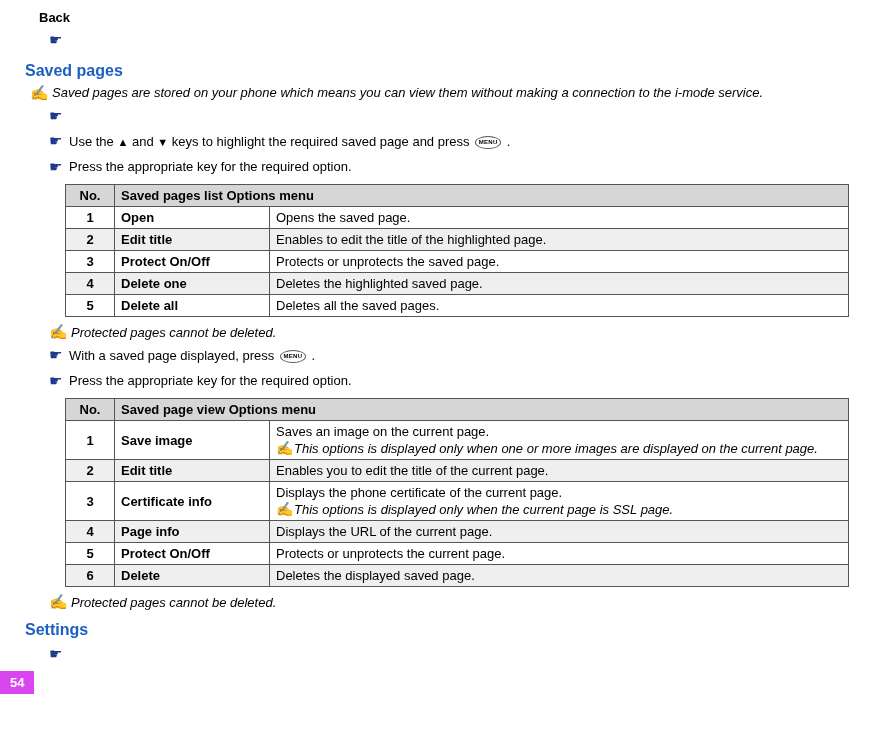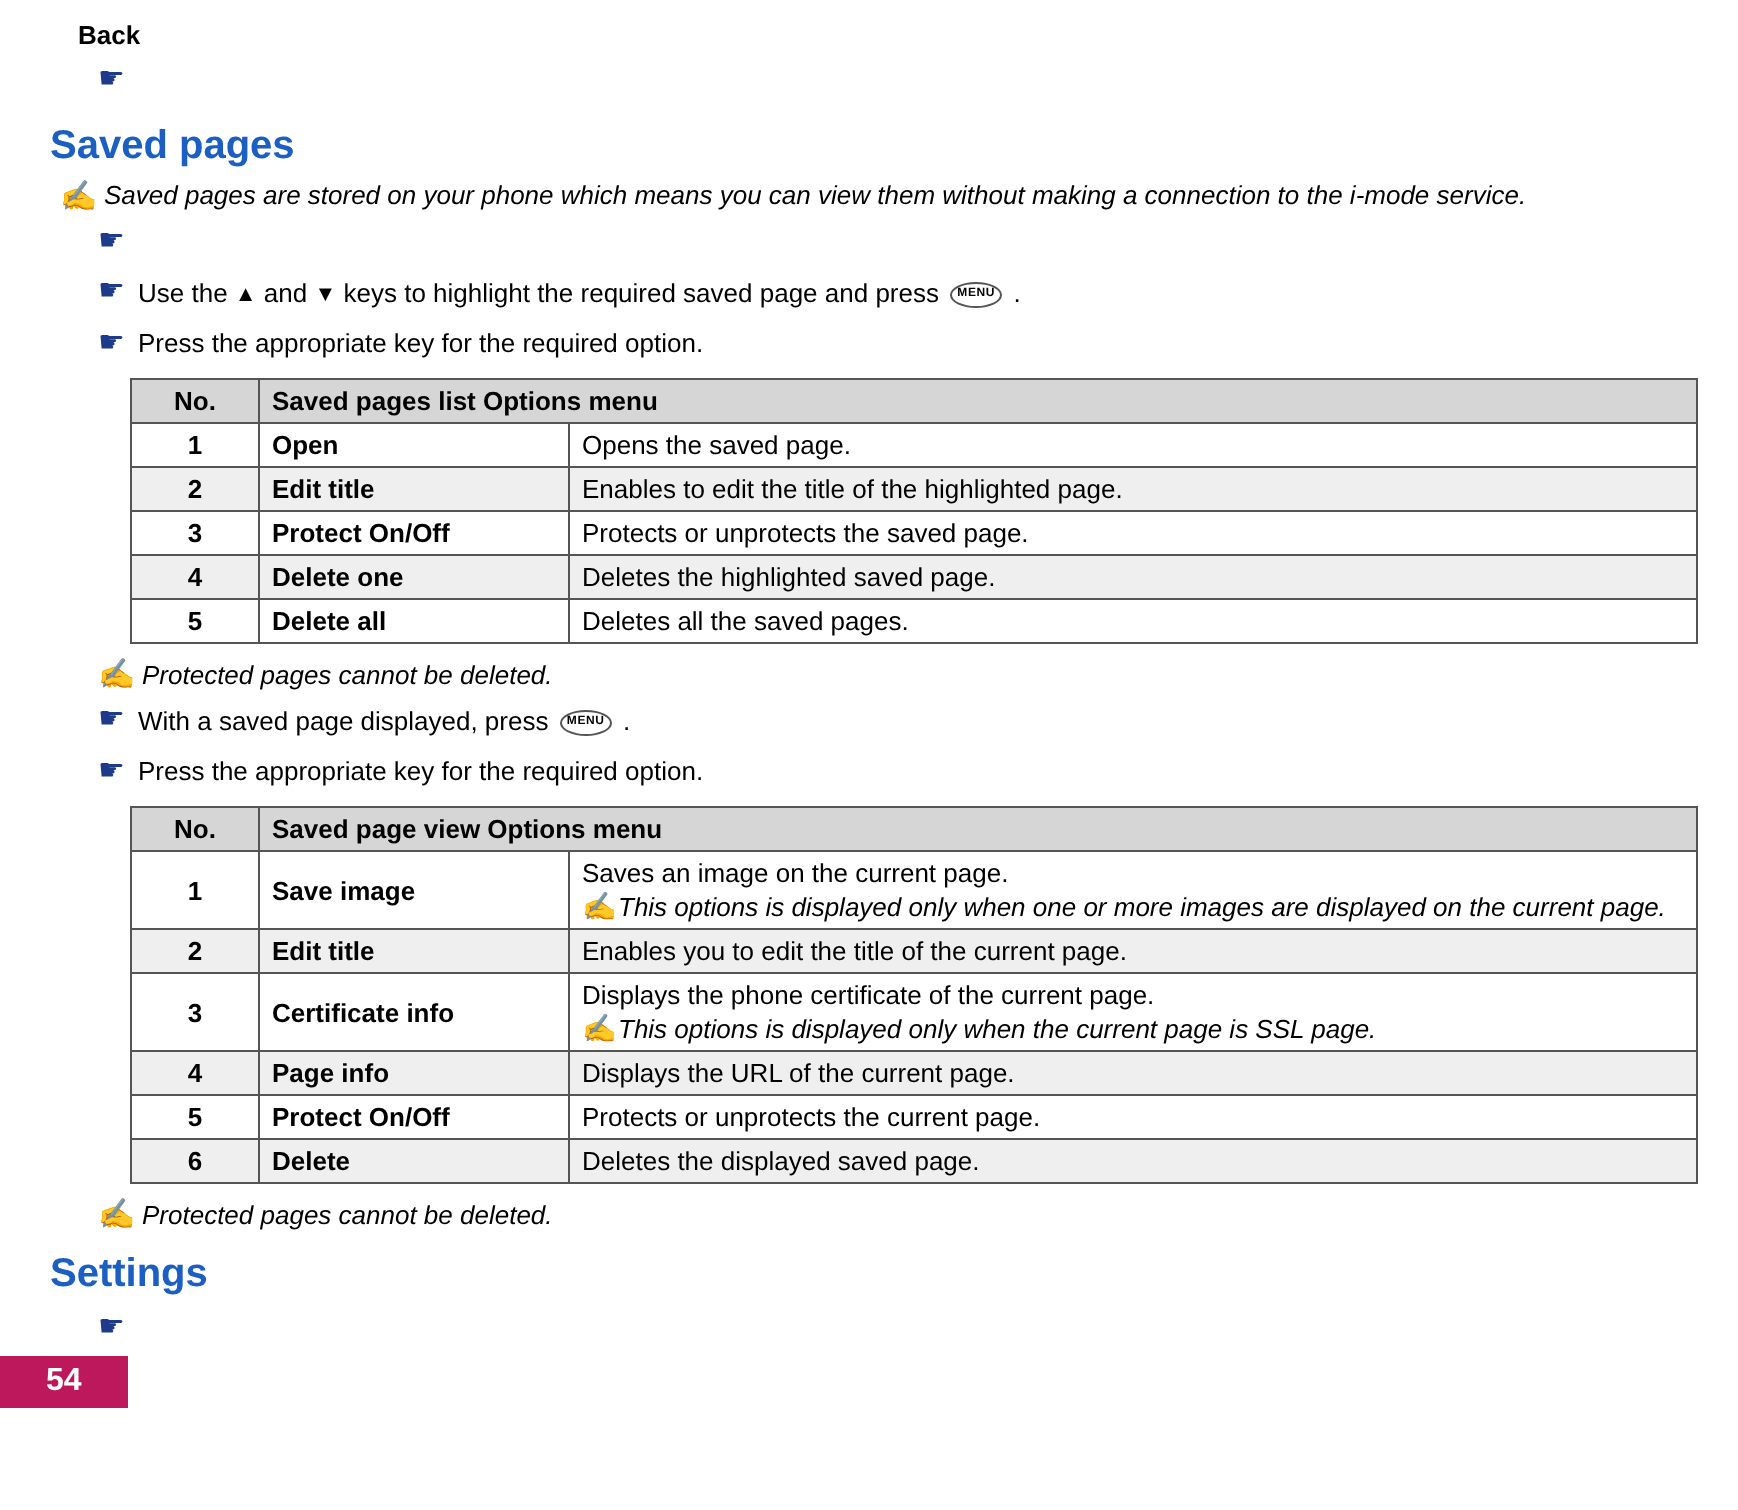--- a/index.html
+++ b/index.html
@@ -27,21 +27,21 @@
     .pointer-line .pointer {
       width: 20px;
       flex-shrink: 0;
       color: #1e3a8a;
       font-size: 15px;
     }
     .pointer-line .txt { flex: 1; }
     .section-title {
       color: #1b5fc2;
       font-weight: bold;
-      font-size: 20px;
+      font-size: 16px;
       margin-top: 10px;
       margin-bottom: 4px;
     }
     .note-line {
       margin: 3px 0 3px 5px;
       display: flex;
       align-items: center;
       font-style: italic;
       color: #000;
     }
@@ -78,45 +78,45 @@
       padding: 3px 6px;
       text-align: left;
       vertical-align: middle;
       font-size: 13px;
     }
     th {
       background: #d6d6d6;
       font-weight: bold;
     }
     tr.shaded td { background: #efefef; }
-    .col-no { width: 64px; text-align: center; }
+    .col-no { width: 49px; text-align: center; }
     .col-name { width: 155px; }
     td.num { text-align: center; font-weight: bold; }
     td.name { font-weight: bold; }
     td.desc .inner-note {
       font-style: italic;
       margin-top: 1px;
     }
     td.desc .inner-note .hand {
       color: #1b5fc2;
       font-style: normal;
       display: inline-block;
       width: 18px;
       font-size: 14px;
     }
     .page-num-box {
-      background: #be185d;
+      background: #d946ef;
       color: #fff;
       font-weight: bold;
-      padding: 4px 23px;
+      padding: 4px 10px;
       display: inline-block;
       position: absolute;
       bottom: 0;
       left: 0;
-      font-size: 16px;
+      font-size: 13px;
     }
     .arrow-up, .arrow-down {
       font-size: 11px;
       vertical-align: middle;
     }
     .bold { font-weight: bold; }
   </style>
 </head>
 <body>
 

